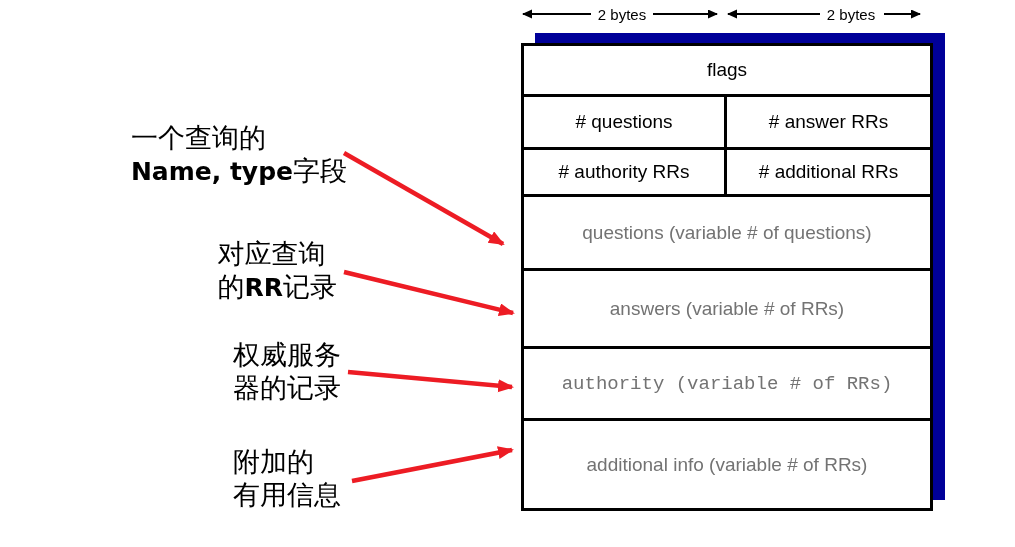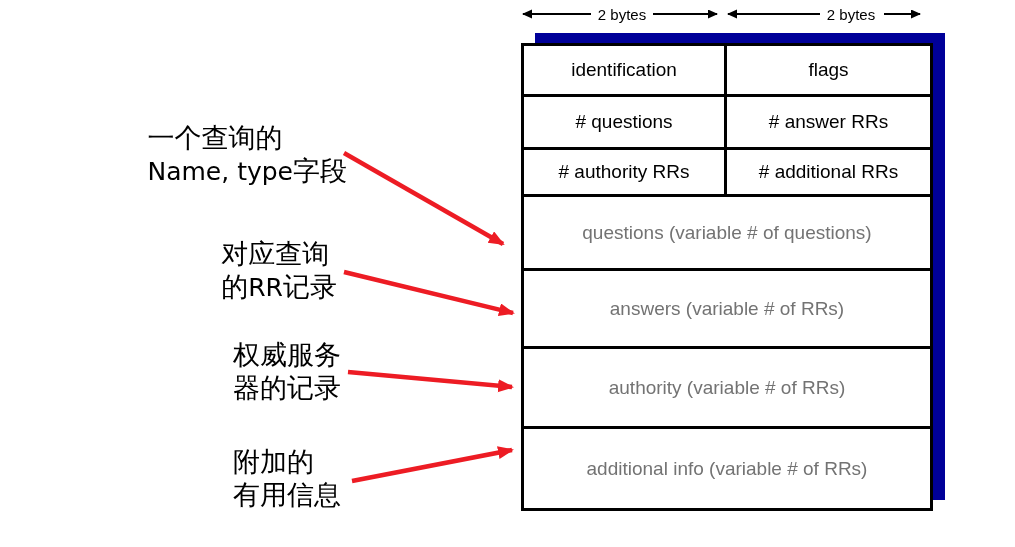--- a/index.html
+++ b/index.html
@@ -61,34 +61,34 @@
     align-items: center;
     justify-content: center;
     font-size: 19px;
     color: #737373;
   }
   .h-r1 { height: 51px; }
   .h-r2 { height: 53px; }
   .h-r3 { height: 47px; }
   .h-r4 { height: 74px; }
   .h-r5 { height: 78px; }
-  .h-r6 { height: 80px; }
+  .h-r6 { height: 72px; font-family: Liberation Mono, monospace; }
 
   
   .annotation {
     position: absolute;
     color: #000000;
     font-family: "Liberation Serif", serif;
     font-size: 27px;
     line-height: 33px;
     white-space: nowrap;
   }
   .comic {
     font-family: "DejaVu Sans", sans-serif;
-    font-weight: 400;
+    font-weight: 700;
     font-size: 25px;
   }
 
   
   .overlay {
     position: absolute;
     left: 0;
     top: 0;
     width: 1015px;
     height: 547px;
@@ -104,21 +104,20 @@
 </style>
 </head>
 <body>
 
 <div class="canvas">
 
   <div class="table-shadow"></div>
 
   <div class="msg-table">
     <div class="msg-row h-r1">
-      <div class="msg-cell left-cell">identification</div>
       <div class="msg-cell">flags</div>
     </div>
     <div class="msg-row h-r2">
       <div class="msg-cell left-cell"># questions</div>
       <div class="msg-cell"># answer RRs</div>
     </div>
     <div class="msg-row h-r3">
       <div class="msg-cell left-cell"># authority RRs</div>
       <div class="msg-cell"># additional RRs</div>
     </div>

